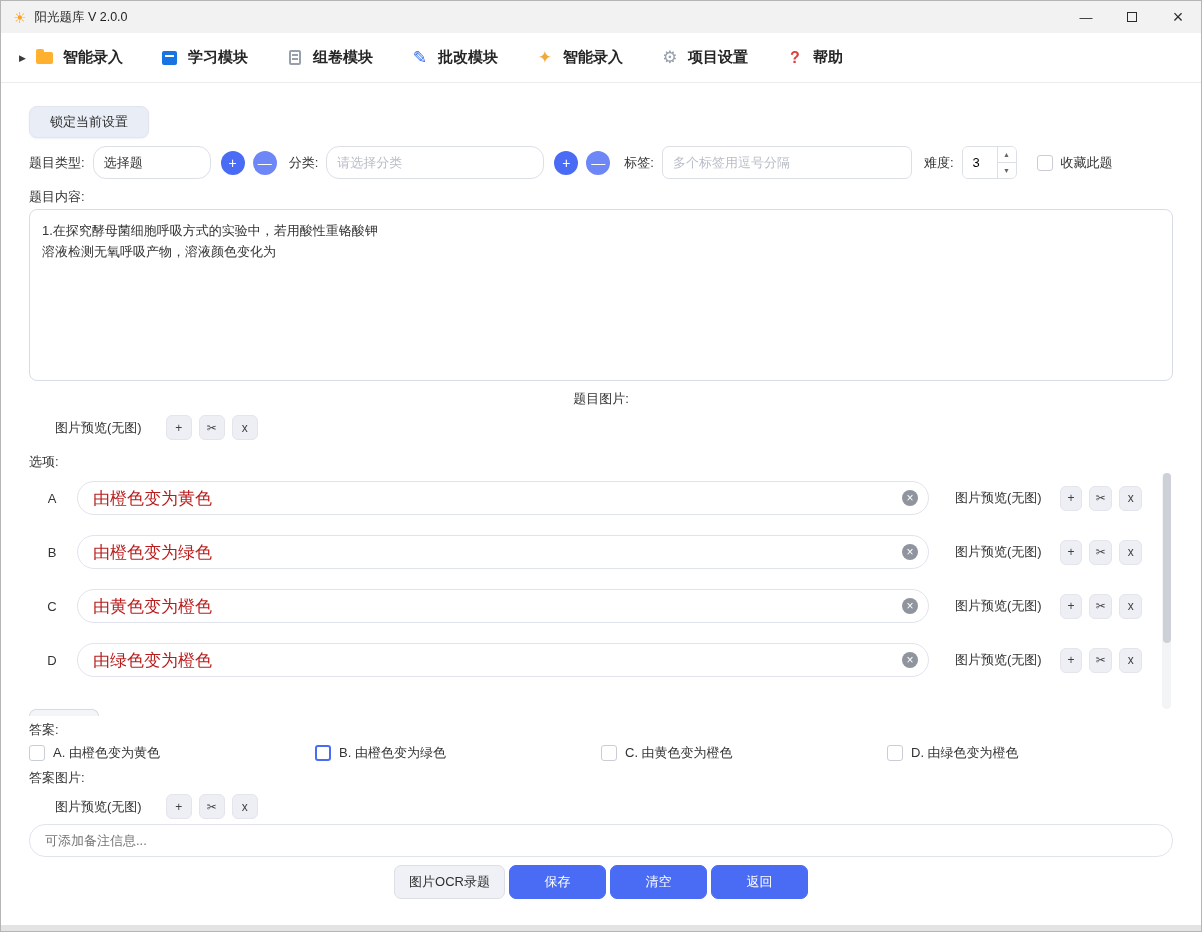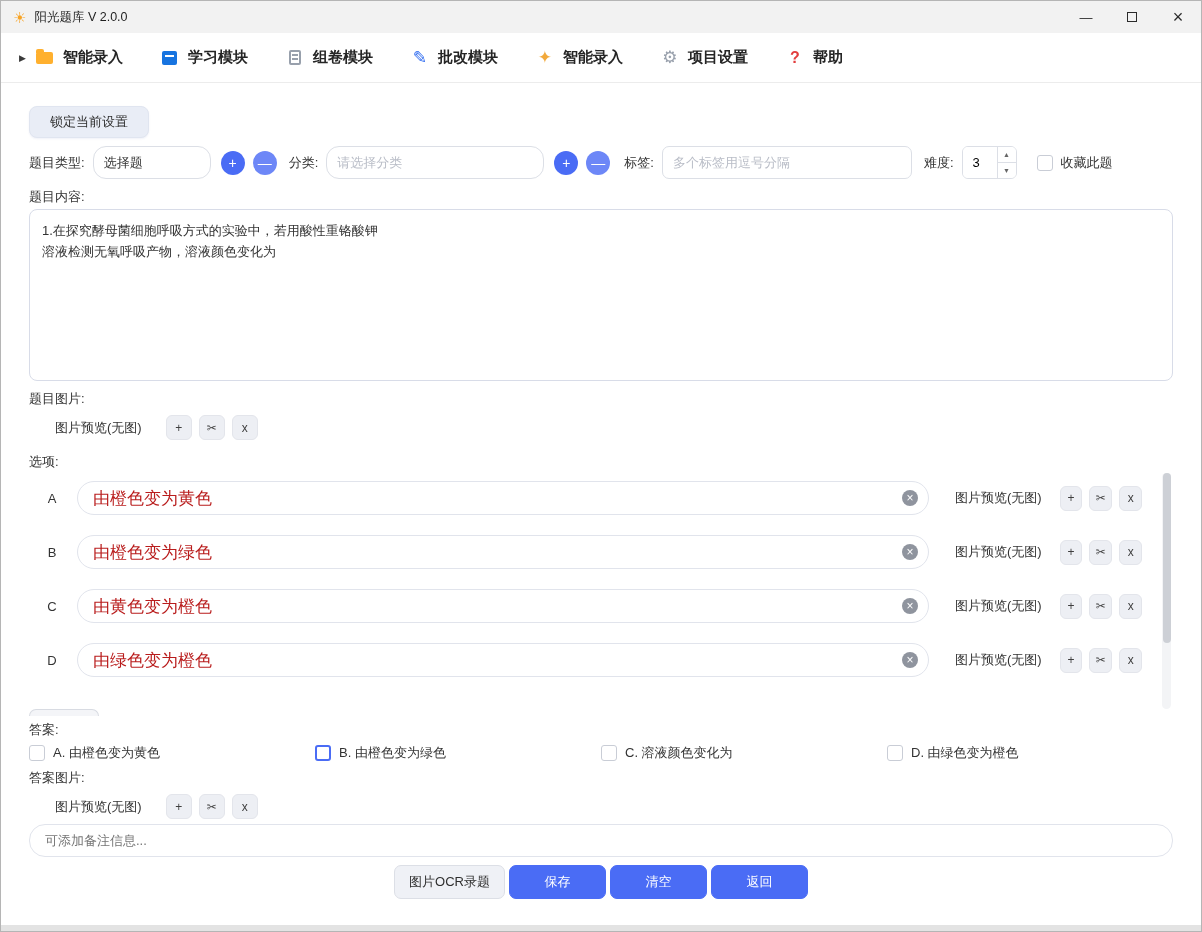--- a/index.html
+++ b/index.html
@@ -53,21 +53,21 @@
   .spin-col { width: 19px; border-left: 1px solid #dcdfe6; display: flex; flex-direction: column; }
   .spin-btn { flex: 1; display: flex; align-items: center; justify-content: center; font-size: 7px; color: #666; background: #fff; border: none; cursor: pointer; padding: 0; }
   .spin-btn.up { border-bottom: 1px solid #dcdfe6; }
 
   .chk { width: 16px; height: 16px; border: 1px solid #c9cdd6; border-radius: 3px; background: #fff; display: inline-block; flex: 0 0 16px; cursor: pointer; }
   .chk.focused { border: 2px solid #4a6cf5; }
 
   .content-lbl { margin-top: 10px; }
   .textarea { margin-top: 4px; width: 100%; height: 172px; border: 1px solid #d8dce8; border-radius: 8px; padding: 10px 12px; font-size: 13px; line-height: 1.65; color: #333; resize: none; outline: none; font-family: inherit; display: block; }
 
-  .qimg-lbl { margin-top: 10px; }
+  .qimg-lbl { margin-top: 10px; text-align: center; }
   .img-row { display: flex; align-items: center; margin: 8px 0 0 26px; }
   .preview-lbl { font-size: 13px; color: #333; margin-right: 24px; white-space: nowrap; }
   .sq-btn { width: 26px; height: 25px; background: #edeff4; border: 1px solid #e3e5eb; border-radius: 6px; font-size: 12px; color: #3f3f3f; display: flex; align-items: center; justify-content: center; margin-right: 7px; cursor: pointer; }
 
   .opts-lbl { margin-top: 14px; }
   .options-wrap { position: relative; margin-top: 3px; padding: 8px 24px 12px 0; }
   .option-row { display: flex; align-items: center; height: 34px; margin-bottom: 20px; }
   .option-row:last-of-type { margin-bottom: 0; }
   .opt-letter { width: 18px; text-align: center; margin: 0 16px 0 14px; font-size: 13px; flex: 0 0 18px; }
   .opt-input-wrap { position: relative; flex: 0 0 852px; width: 852px; }
@@ -255,21 +255,21 @@
       <div class="answer-item">
         <span class="chk"></span>
         <span>A. 由橙色变为黄色</span>
       </div>
       <div class="answer-item">
         <span class="chk focused"></span>
         <span>B. 由橙色变为绿色</span>
       </div>
       <div class="answer-item">
         <span class="chk"></span>
-        <span>C. 溶液颜色变化为</span>
+        <span>C. 由黄色变为橙色</span>
       </div>
       <div class="answer-item">
         <span class="chk"></span>
         <span>D. 由绿色变为橙色</span>
       </div>
     </div>
 
     
     <div class="sec-lbl ansimg-lbl">答案图片:</div>
     <div class="img-row">

